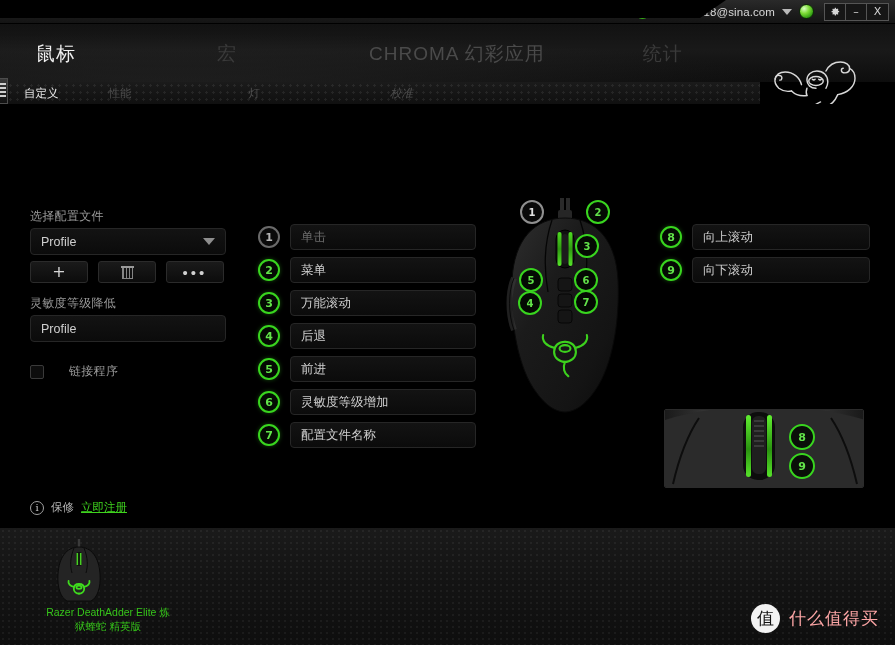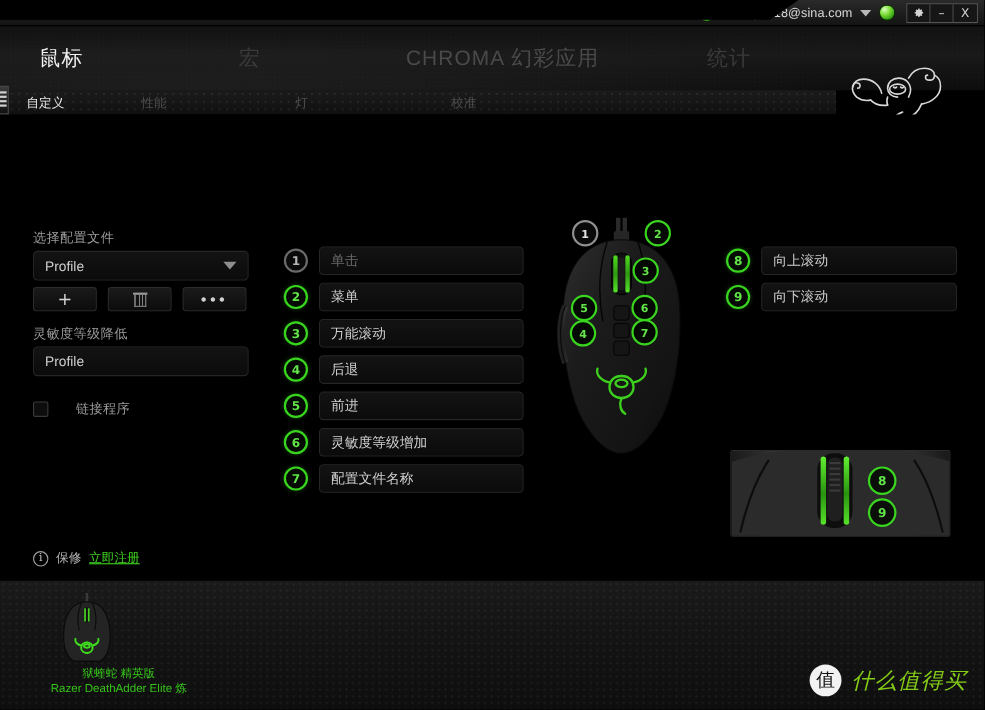--- a/index.html
+++ b/index.html
@@ -78,23 +78,23 @@
   }
   .subbar::after {
     content:""; position:absolute; inset:0;
     background-image: radial-gradient(rgba(255,255,255,.07) 1px, transparent 1.2px);
     background-size: 7px 7px;
   }
   .subtabs { position: absolute; inset: 0; display: flex; align-items: center; z-index: 2; }
   .stab { font-size: 11.5px; color: #4e4e4e; white-space: nowrap; }
   .stab.active { color: #e8e8e8; }
   .stab.s1 { margin-left: 24px; text-align: center; }
-  .stab.s2 { margin-left: 70px; text-align: center; }
+  .stab.s2 { margin-left: 50px; text-align: center; }
   .stab.s3 { margin-left: 117px; }
-  .stab.s4 { margin-left: 130px; }
+  .stab.s4 { margin-left: 130px; font-style: italic; }
 
   .edgechip {
     position:absolute; left:-6px; top:78px; width:14px; height:26px;
     background:linear-gradient(to bottom,#3a3a3a,#111); border:1px solid #4c4c4c;
     z-index: 5;
   }
   .edgechip i {
     position:absolute; right:1px; top:4px; width:6px; height:2px; background:#cfcfcf;
     box-shadow: 0 4px 0 #cfcfcf, 0 8px 0 #cfcfcf, 0 12px 0 #cfcfcf;
   }
@@ -194,21 +194,21 @@
     position: absolute; left: 18px; top: 605px; width: 180px; text-align: center;
     color: #36c41a; font-size: 10.5px; line-height: 14px; z-index: 6;
   }
   .devthumb { position:absolute; left: 52px; top: 536px; width: 54px; height: 66px; z-index:6; }
 
   
   .wm { position: absolute; right: 16px; bottom: 12px; display:flex; align-items:center; gap:9px; z-index: 9; }
   .wm-logo { width: 29px; height: 29px; border-radius: 50%; background: #f2f2f2; color: #111;
              font-size: 17px; display:flex; align-items:center; justify-content:center;
              font-family: "DejaVu Sans", sans-serif; }
-  .wm-text { font-size: 20px; color: #84cc16; letter-spacing: 1px; font-style: italic; }
+  .wm-text { font-size: 17px; color: #fca5a5; letter-spacing: 1px; }
 </style>
 </head>
 <body>
 
 <div class="app">
 
   <div class="titlebar">
     <div class="acct">
       <div class="badge-count">2</div>
       <div class="acct-mail">buanqi1218@sina.com</div>
@@ -474,22 +474,22 @@
     <g transform="translate(27,50) scale(0.2)" fill="none" stroke="#3fdc1e" stroke-width="9" stroke-linecap="round">
       <path d="M0 -10 C-16 -10 -26 0 -26 14 C-26 28 -14 38 2 38"></path>
       <path d="M0 -10 C16 -10 26 0 26 14 C26 28 14 38 -2 38"></path>
       <path d="M-26 4 C-44 0 -56 -12 -52 -26"></path>
       <path d="M26 4 C44 0 56 -12 52 -26"></path>
       <ellipse cx="0" cy="6" rx="13" ry="8"></ellipse>
     </g>
   </svg>
 
   <div class="devname">
+    <div>Razer DeathAdder Elite 炼</div>
     <div>狱蝰蛇 精英版</div>
-    <div>Razer DeathAdder Elite 炼</div>
   </div>
 
   <div class="wm">
     <div class="wm-logo">值</div>
     <div class="wm-text">什么值得买</div>
   </div>
 
 </div>
 
 </body></html>

